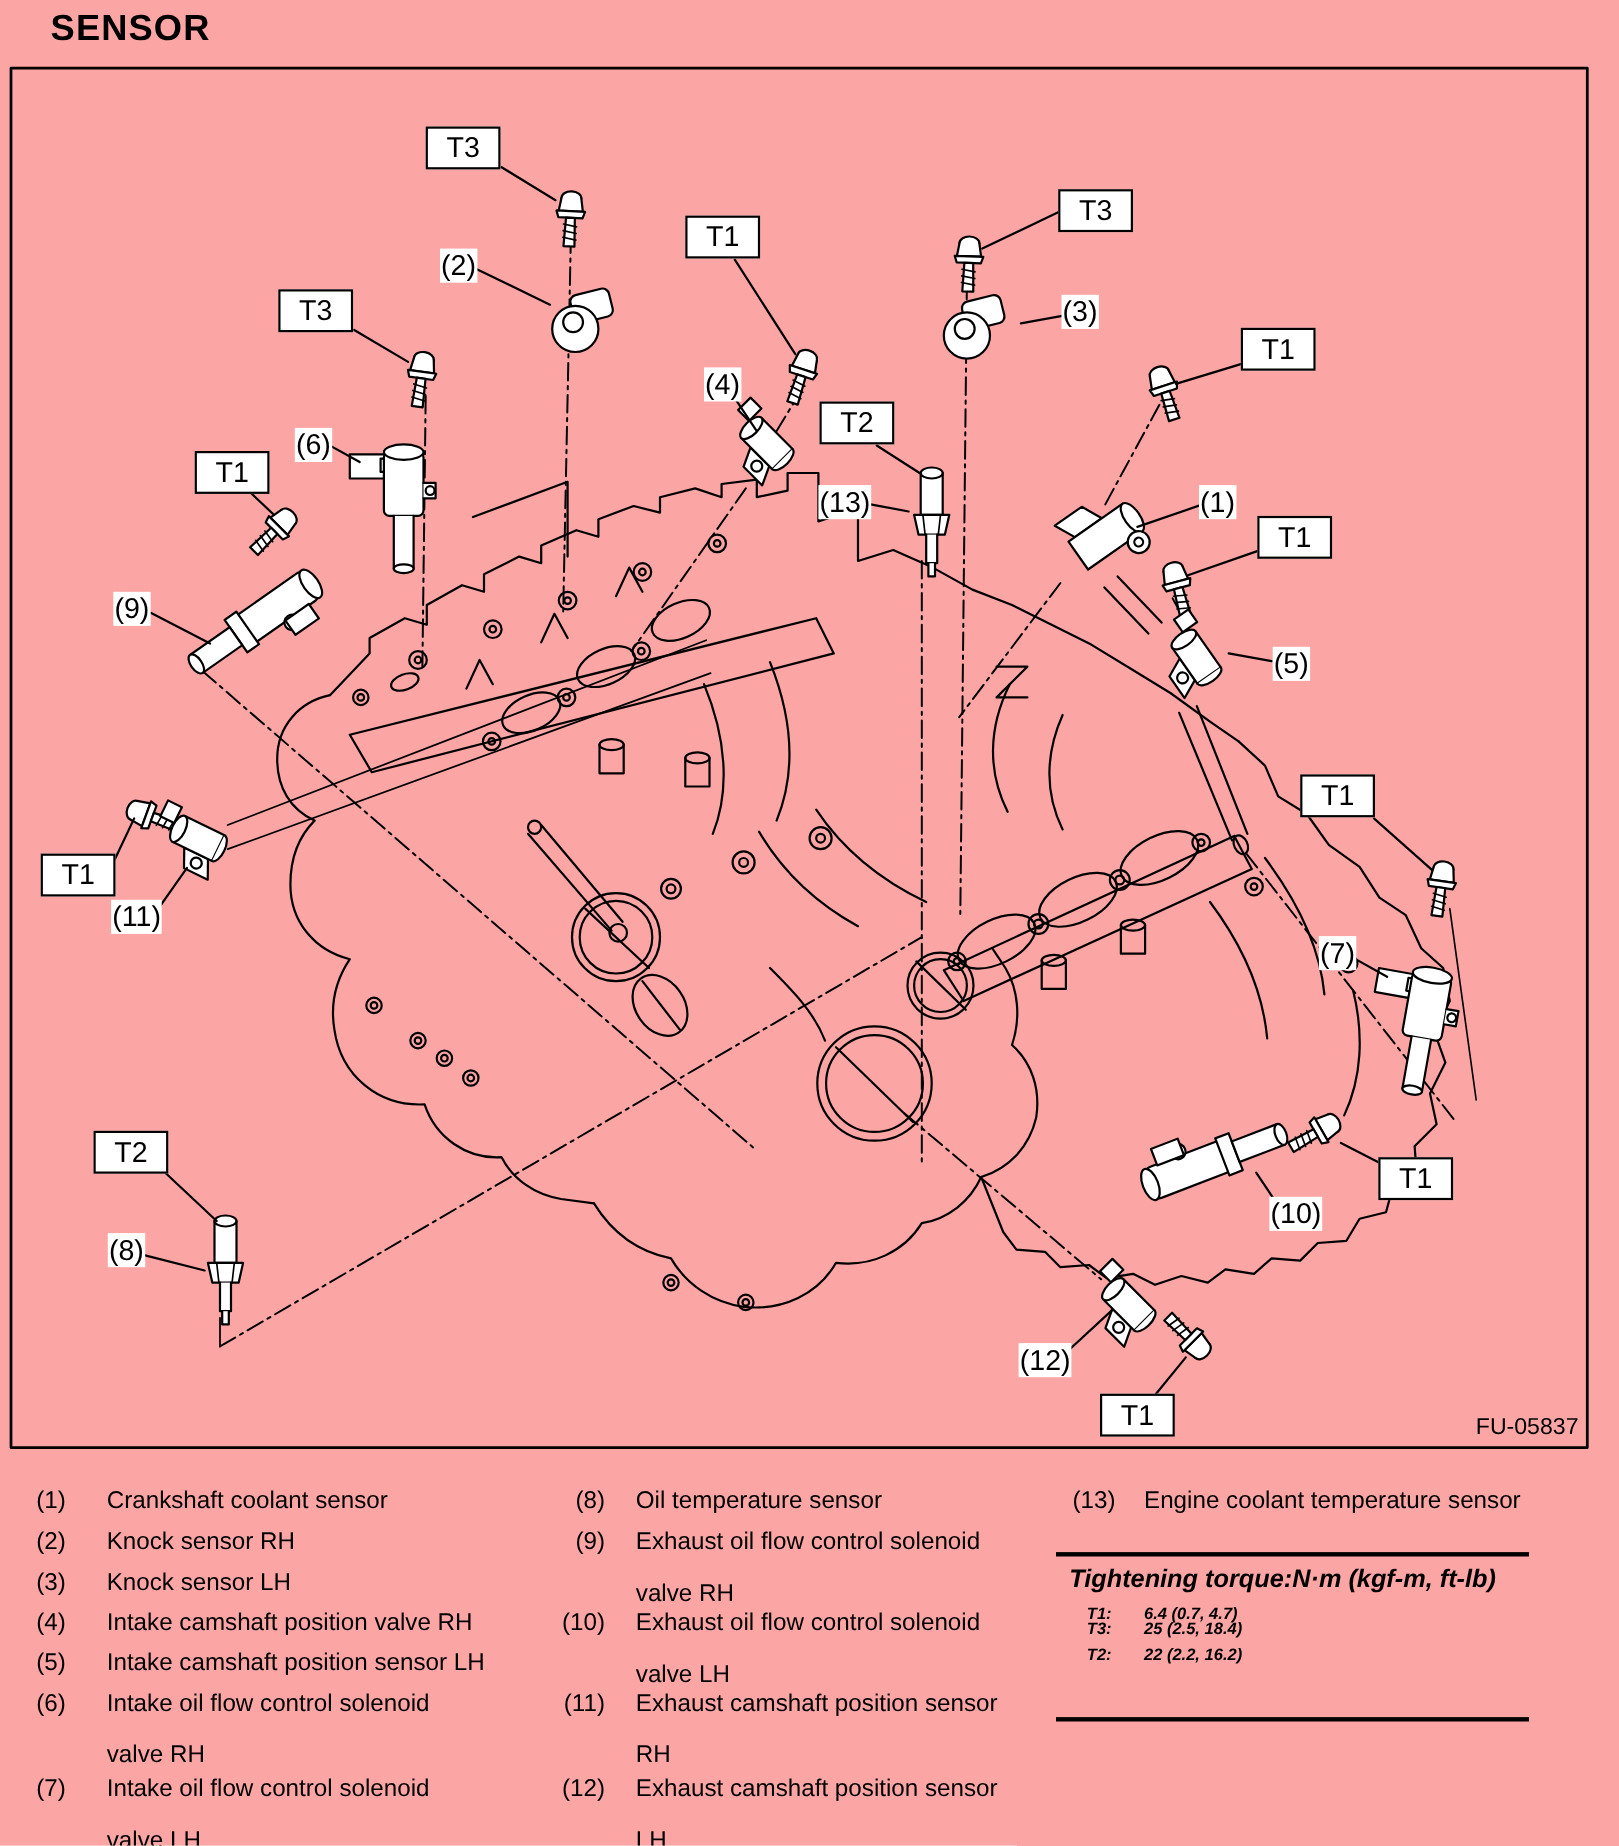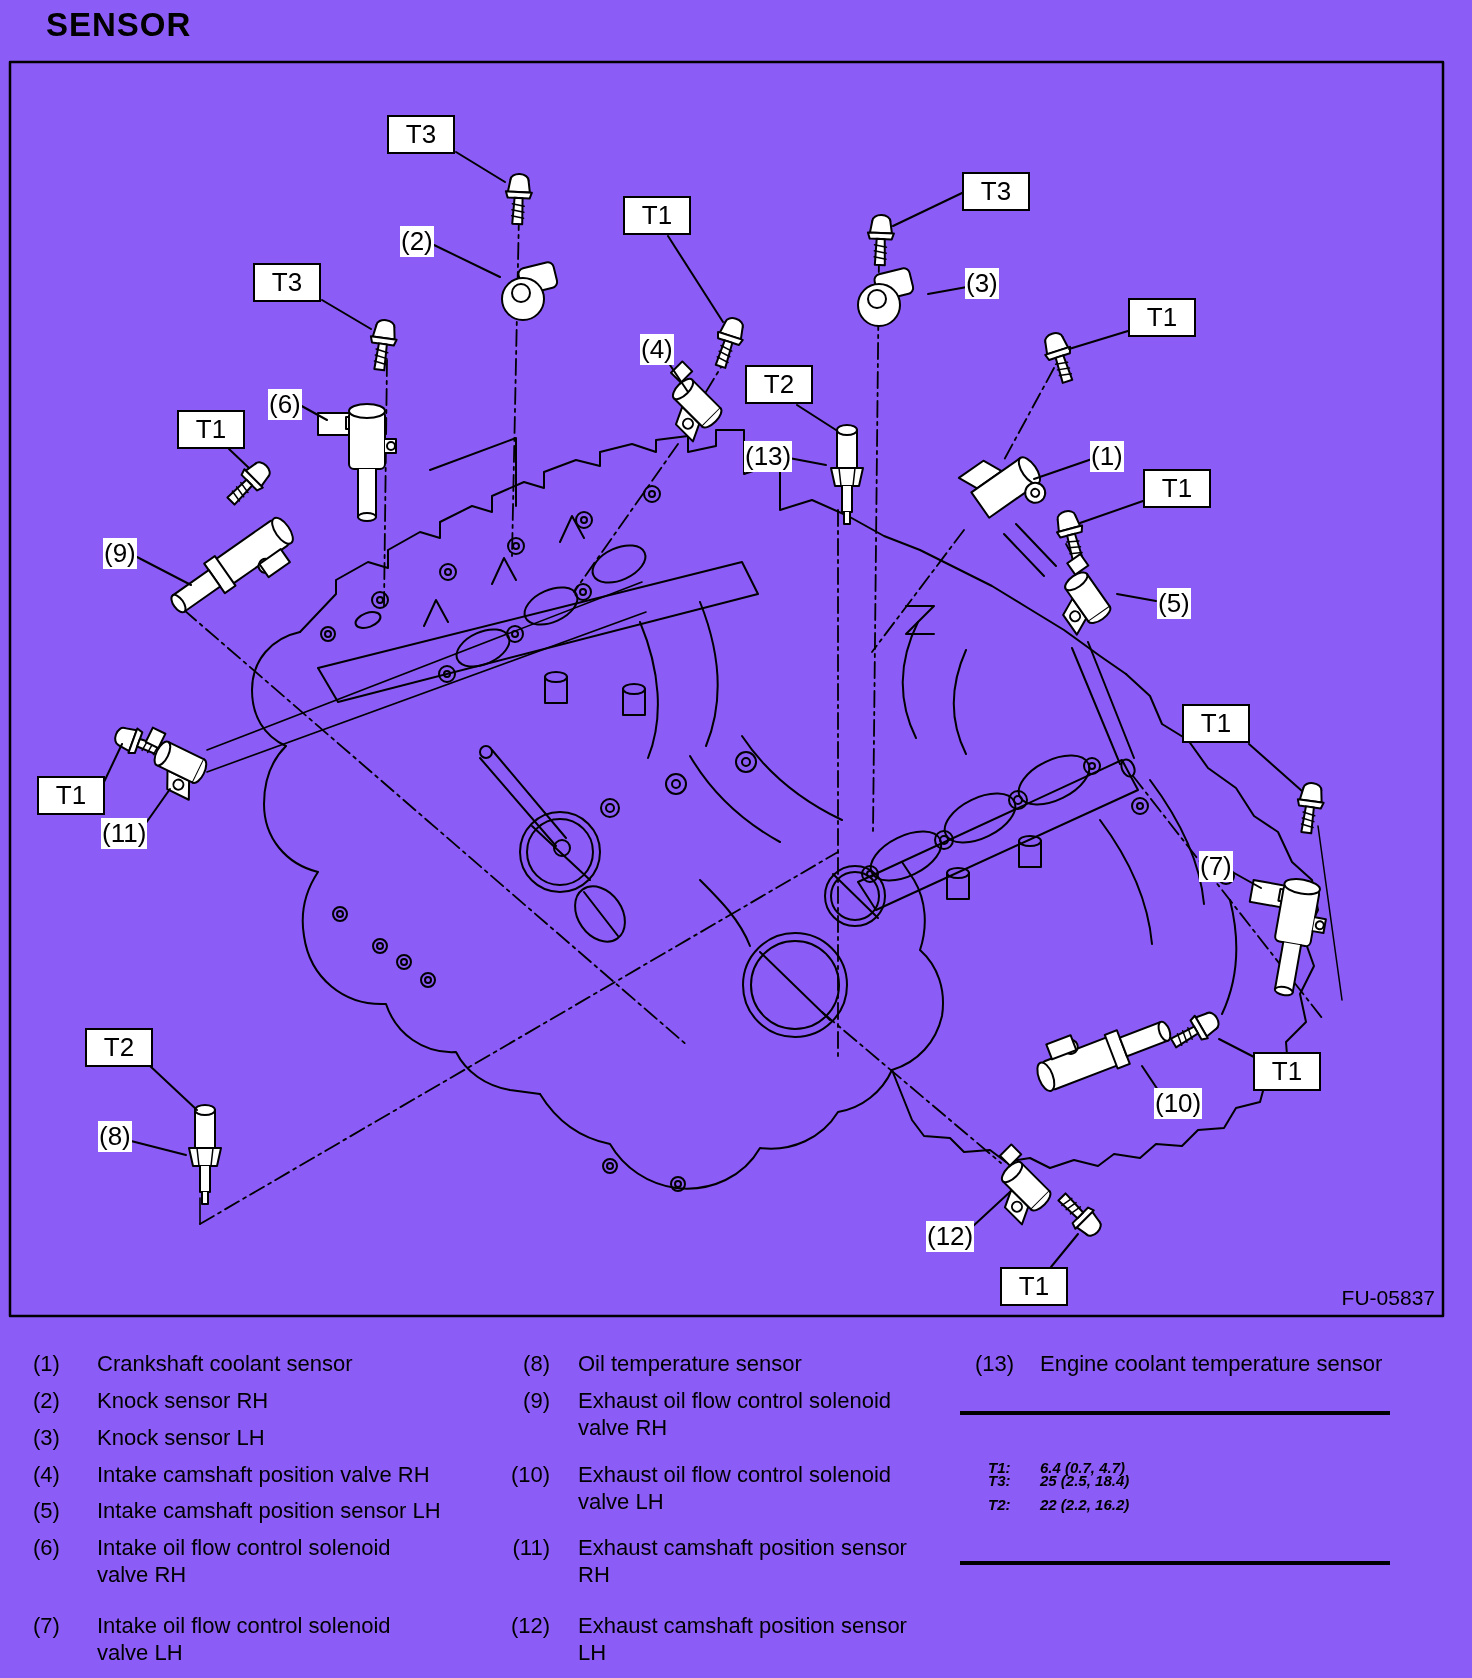--- a/index.html
+++ b/index.html
@@ -1,29 +1,29 @@
 <!DOCTYPE html>
 <html><head>
 <meta charset="utf-8">
 <style>
   html,body{margin:0;padding:0;background:#fff;}
-  .page{position:relative;width:1472px;height:1678px;background:#8b5cf6;overflow:hidden;
+  .page{position:relative;width:1472px;height:1678px;background:#fca5a5;overflow:hidden;
         font-family:"Liberation Sans","DejaVu Sans",sans-serif;color:#000;}
   .page-title{position:absolute;left:46px;top:6px;font-size:33px;font-weight:bold;letter-spacing:1px;}
   svg.art{position:absolute;left:0;top:0;width:1472px;height:1678px;}
   .tlabel{position:absolute;width:68px;height:39px;box-sizing:border-box;border:2px solid #000;
           background:#fff;text-align:center;font-size:26px;line-height:34px;}
   .co{position:absolute;font-size:26px;background:#fff;padding:0 1px;}
   .fucode{position:absolute;left:1235px;top:1286px;width:200px;text-align:right;font-size:21px;}
   .leg{position:absolute;font-size:22px;line-height:27px;white-space:nowrap;}
   .lnum{display:inline-block;width:64px;vertical-align:top;}
   .lnum.c2{width:52px;text-align:right;margin-right:28px;}
   .ltxt{display:inline-block;vertical-align:top;}
   .lline{display:block;}
-  .lline + .lline{margin-top:0;}
+  .lline + .lline{margin-top:20px;}
   .trule{position:absolute;left:960px;width:430px;height:4px;background:#000;}
   .thead{position:absolute;left:972px;top:1422px;font-size:23px;font-weight:bold;font-style:italic;white-space:nowrap;}
   .trow{position:absolute;left:988px;font-size:15px;font-weight:bold;font-style:italic;white-space:nowrap;}
   .tlab{display:inline-block;width:52px;}
 </style>
 </head>
 <body>
 
 <div class="page">
 
@@ -365,20 +365,21 @@
   </div>
   <div class="leg" style="left:498px;top:1612px">
     <span class="lnum c2">(12)</span><span class="ltxt"><span class="lline">Exhaust camshaft position sensor</span><span class="lline">LH</span></span>
   </div>
 
   <div class="leg" style="left:975px;top:1350px">
     <span class="lnum" style="width:65px">(13)</span><span class="ltxt"><span class="lline">Engine coolant temperature sensor</span></span>
   </div>
 
   <div class="trule" style="top:1411px"></div>
+  <div class="thead">Tightening torque:N·m (kgf-m, ft-lb)</div>
   <div class="trow" style="top:1459px">
     <span class="tlab">T1:</span><span class="tval">6.4 (0.7, 4.7)</span>
   </div>
   <div class="trow" style="top:1496px">
     <span class="tlab">T2:</span><span class="tval">22 (2.2, 16.2)</span>
   </div>
   <div class="trow" style="top:1472px">
     <span class="tlab">T3:</span><span class="tval">25 (2.5, 18.4)</span>
   </div>
   <div class="trule" style="top:1561px"></div>

